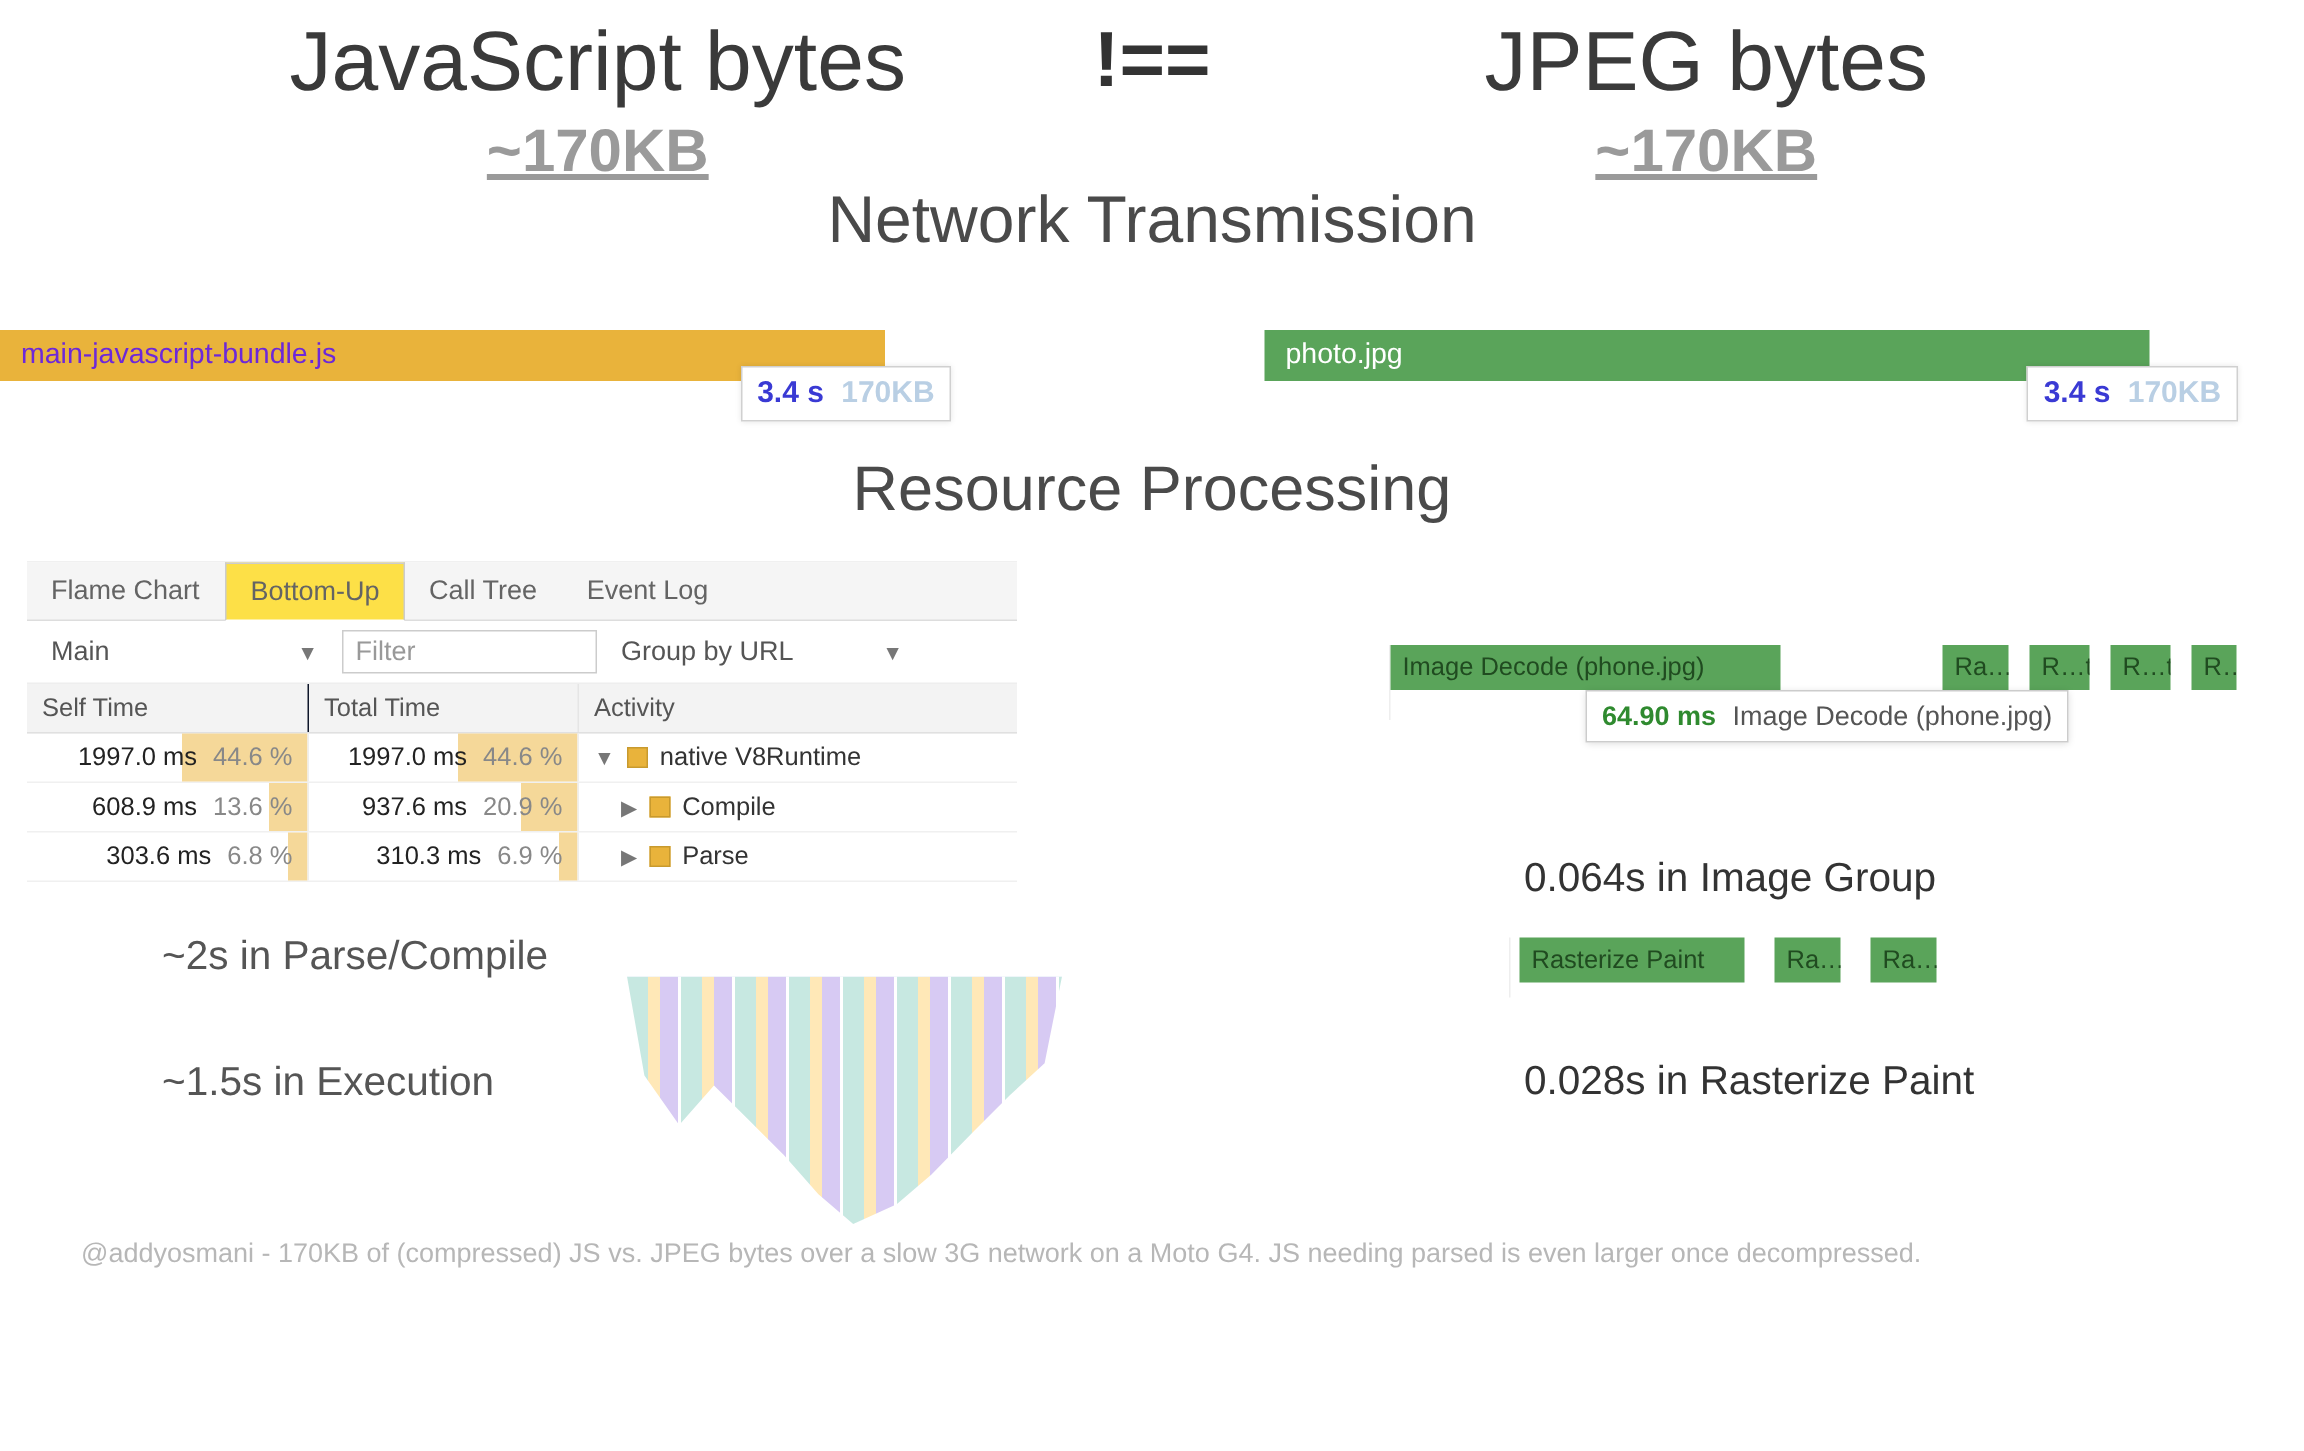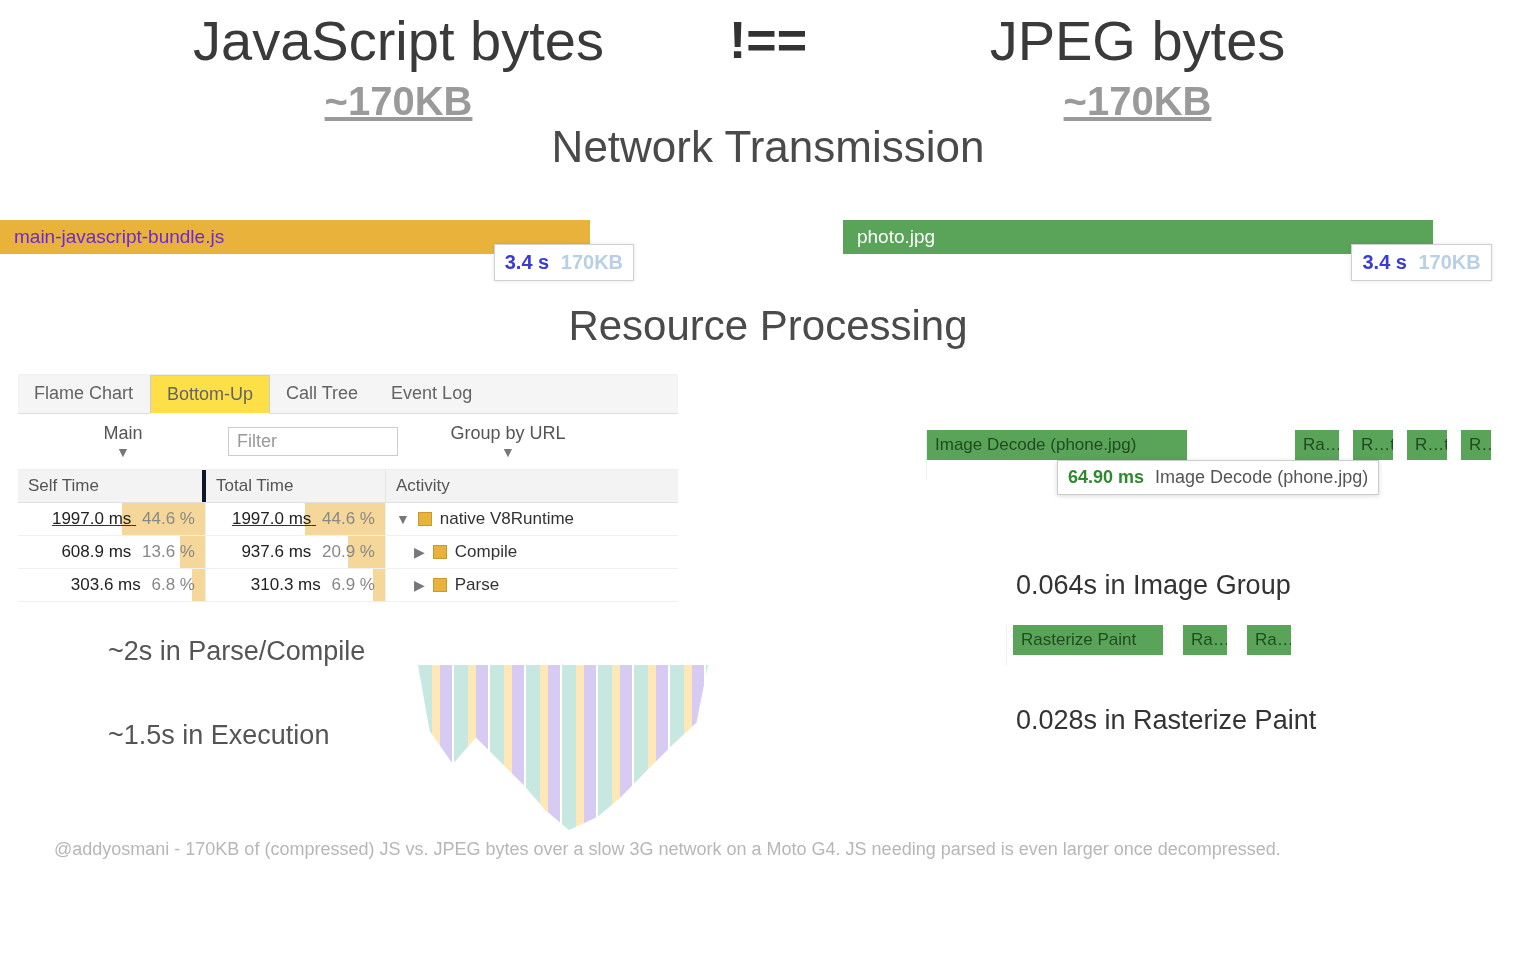--- a/index.html
+++ b/index.html
@@ -91,52 +91,50 @@
   .filterrow {
     display:flex; align-items:center; gap:10px;
     padding:6px 10px;
     border-bottom:1px solid #eee;
   }
   .dropdown {
     display:flex; align-items:center; justify-content:space-between;
     width:190px;
     padding:3px 6px;
     color:#555;
-    flex-direction:column;
   }
   .dropdown .tri { font-size:14px; color:#777; }
   .filterbox {
     border:1px solid #ccc;
     padding:3px 8px;
     color:#999;
     width: 170px;
   }
   .tablehdr {
     display:flex;
     background:#f3f3f3;
     border-bottom:1px solid #e0e0e0;
     font-size:17px; color:#555;
   }
-  .col-self { width: 188px; padding:6px 10px; border-right:4px solid #0f172a; }
+  .col-self { width: 188px; padding:6px 10px; border-right:1px solid #0f172a; }
   .col-total { width: 180px; padding:6px 10px; border-right:1px solid #e5e5e5; }
   .col-activity { flex:1; padding:6px 10px; }
   .trow { display:flex; border-bottom:1px solid #f0f0f0; font-size:17px; }
   .cell { padding:6px 10px; }
   .cell.self, .cell.total { text-align:right; }
   .cell.self { width:188px; border-right:1px solid #eee; }
   .cell.total { width:180px; border-right:1px solid #eee; }
   .cell .ms { color:#222; }
   .cell .pct {
     display:inline-block;
     color:#888;
     padding-left:6px;
   }
   .pctbar44 {
     background: linear-gradient(to left, #f5d899 0%, #f5d899 44.6%, transparent 44.6%);
-    text-decoration: underline;
   }
   .pctbar14 { background: linear-gradient(to left, #f5d899 0%, #f5d899 13.6%, transparent 13.6%); }
   .pctbar7  { background: linear-gradient(to left, #f5d899 0%, #f5d899 6.8%, transparent 6.8%); }
   .pctbar21 { background: linear-gradient(to left, #f5d899 0%, #f5d899 20.9%, transparent 20.9%); }
   .cell.activity { flex:1; display:flex; align-items:center; gap:8px; color:#333; }
   .tri-open { color:#777; font-size:14px; }
   .swatch { width:14px; height:14px; background:#e9b33b; border:1px solid #c89a2e; display:inline-block; }
 
   .summaryline { font-size:27px; color:#555; margin: 34px 0 18px 90px; }
   .summaryline2 { font-size:27px; color:#555; margin: 58px 0 18px 90px; }

